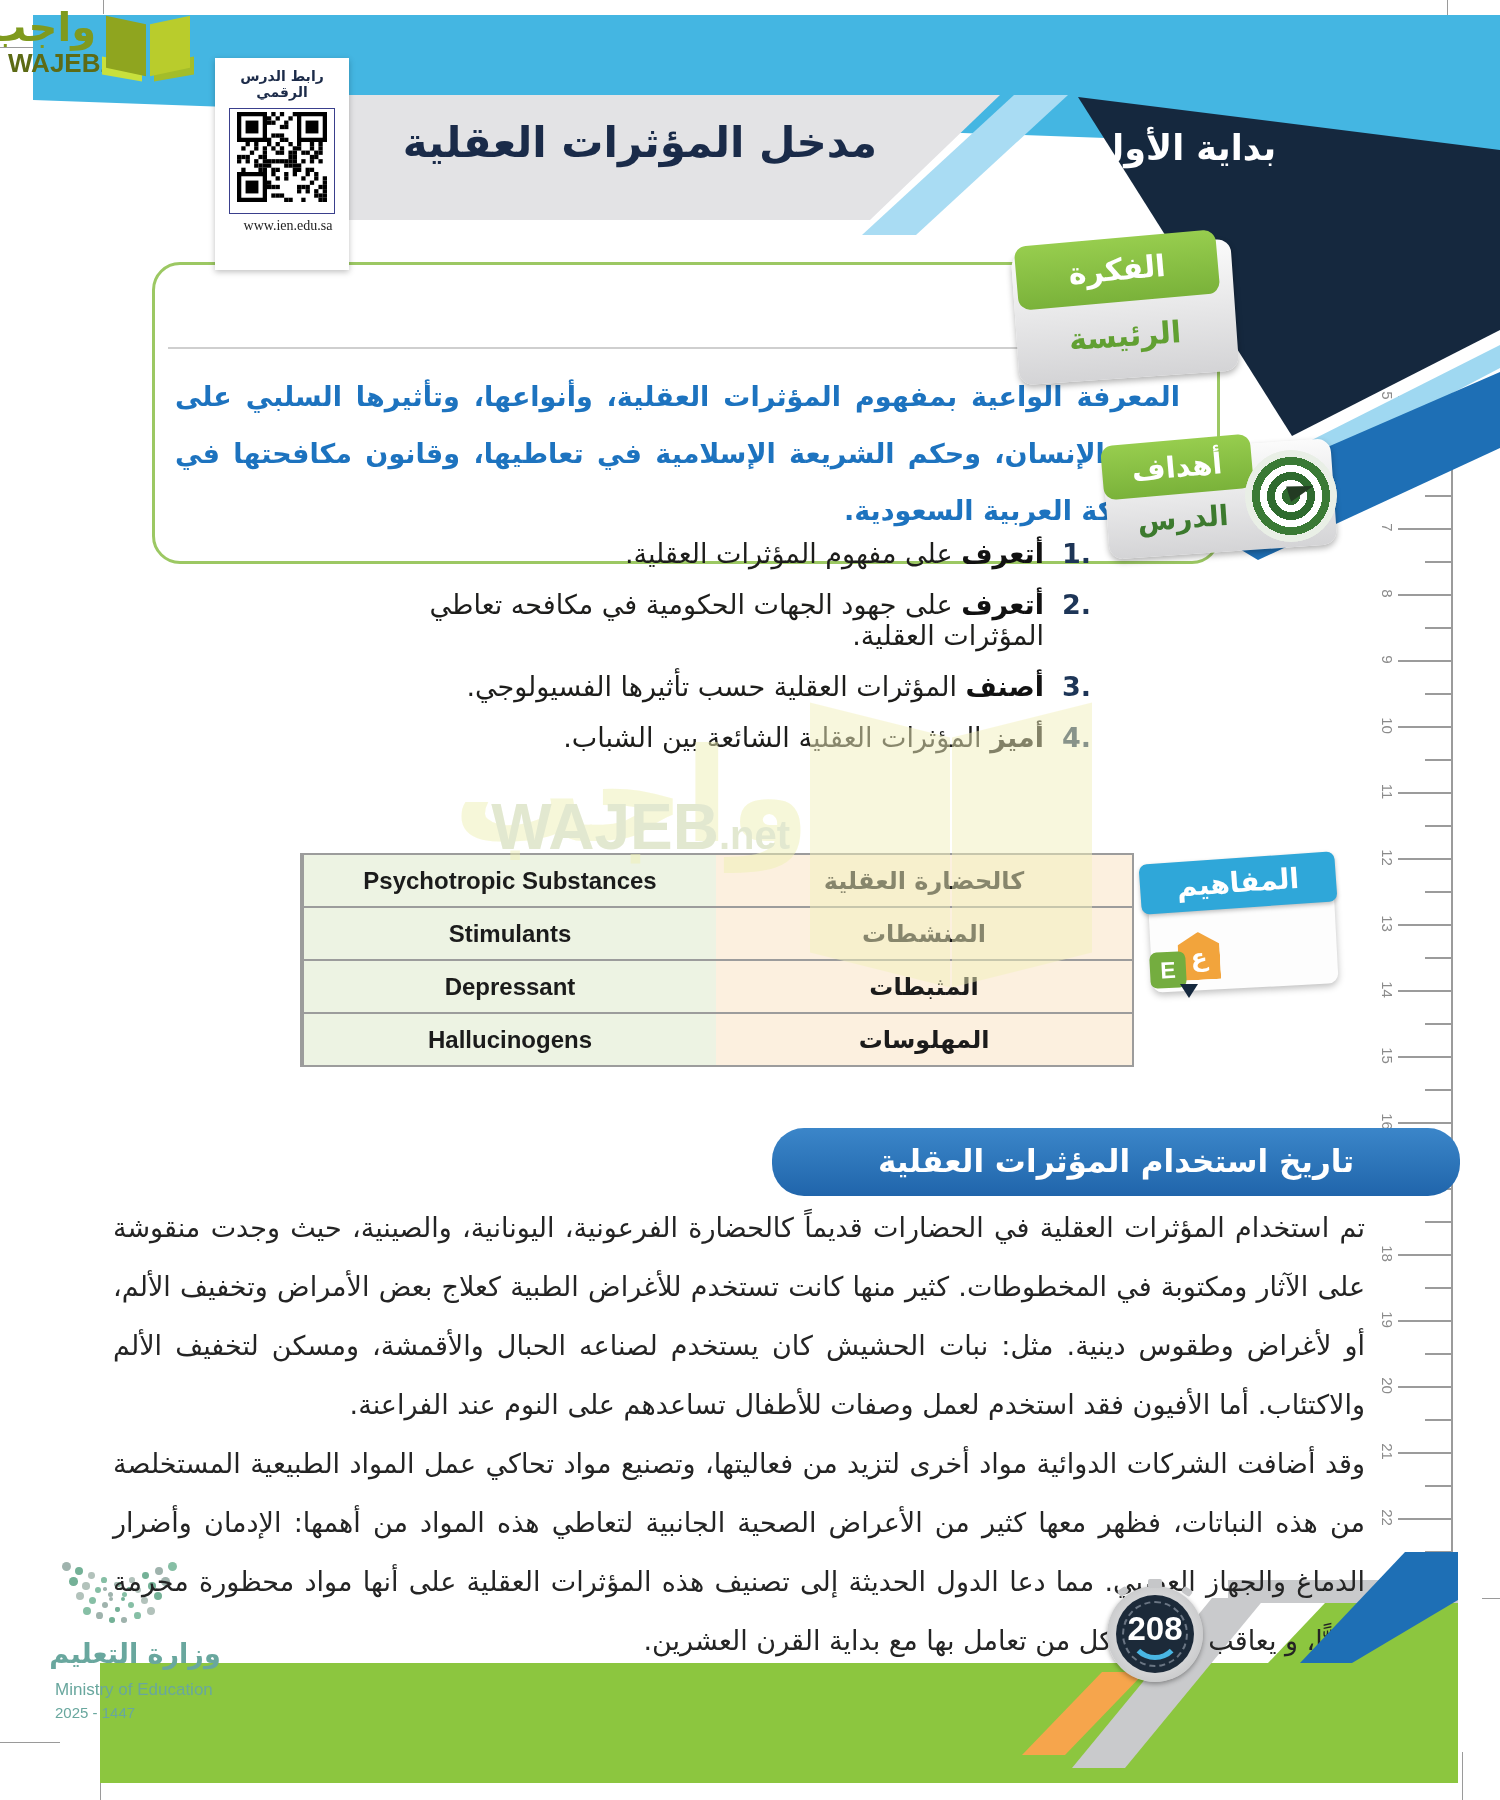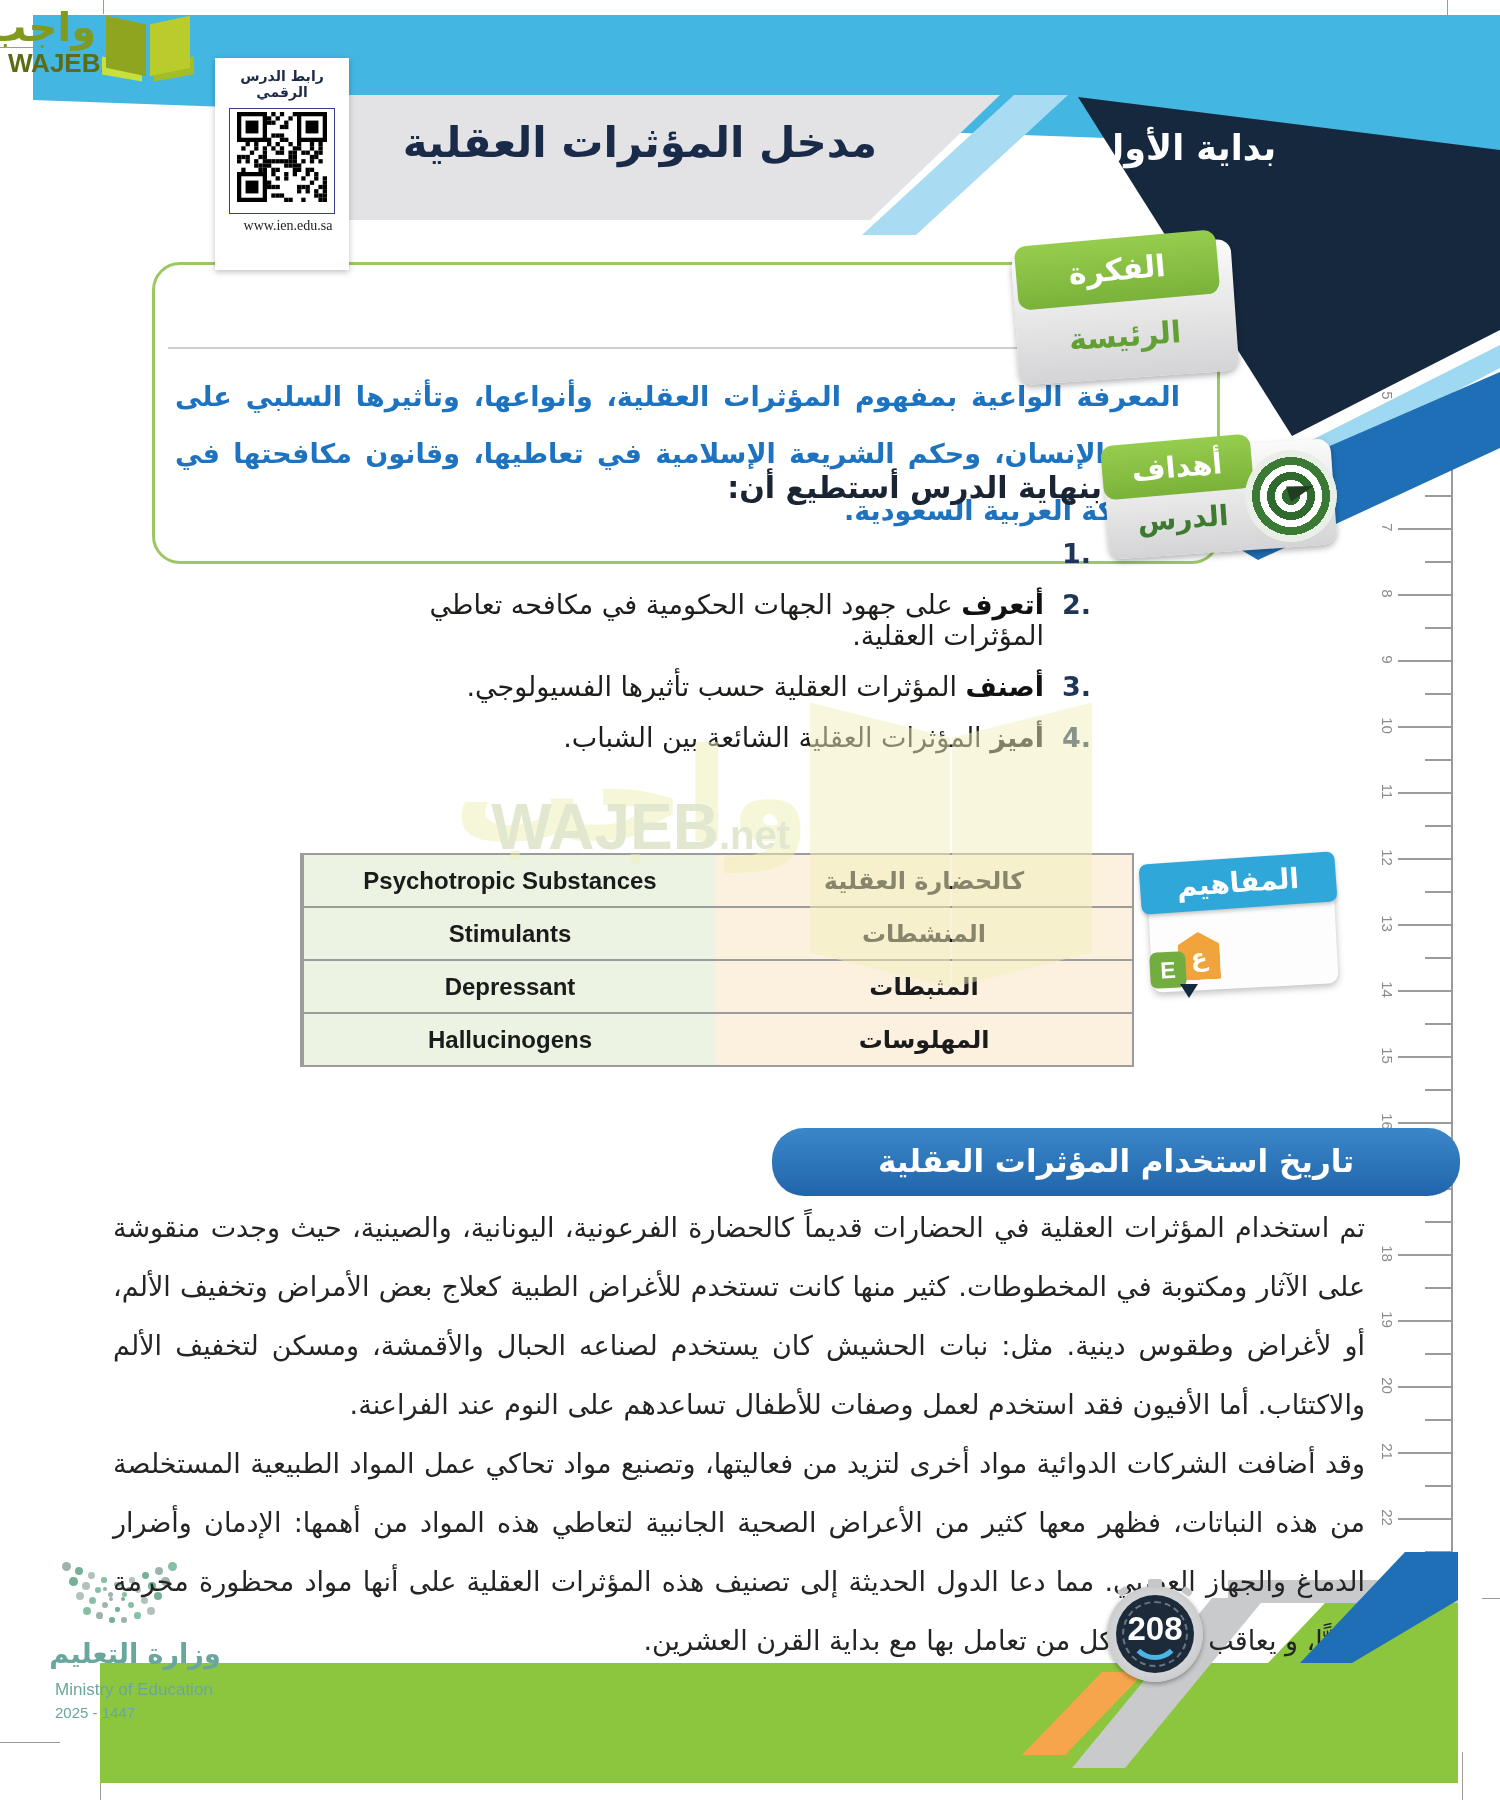--- a/index.html
+++ b/index.html
@@ -342,24 +342,24 @@
   <div class="abs badge-silver idea-silver"></div>
   <div class="abs badge-green idea-green">الفكرة</div>
   <div class="abs idea-sub">الرئيسة</div>
 
   <div class="abs badge-silver goals-silver"></div>
   <div class="abs badge-green goals-green">أهداف</div>
   <div class="abs goals-sub">الدرس</div>
   <div class="abs target"></div>
   <div class="abs dart"></div>
 
-  <div class="abs goals-intro">بنهاية الدرس أستطيع أن:</div>
   <div class="abs objectives" id="objectives">
       <div class="obj-item">
         <span class="obj-num">1.</span>
+        <span class="obj-text"><b>أتعرف</b> على مفهوم المؤثرات العقلية.</span>
       </div>
       <div class="obj-item">
         <span class="obj-num">2.</span>
         <span class="obj-text"><b>أتعرف</b> على جهود الجهات الحكومية في مكافحه تعاطي المؤثرات العقلية.</span>
       </div>
       <div class="obj-item">
         <span class="obj-num">3.</span>
         <span class="obj-text"><b>أصنف</b> المؤثرات العقلية حسب تأثيرها الفسيولوجي.</span>
       </div>
       <div class="obj-item">

